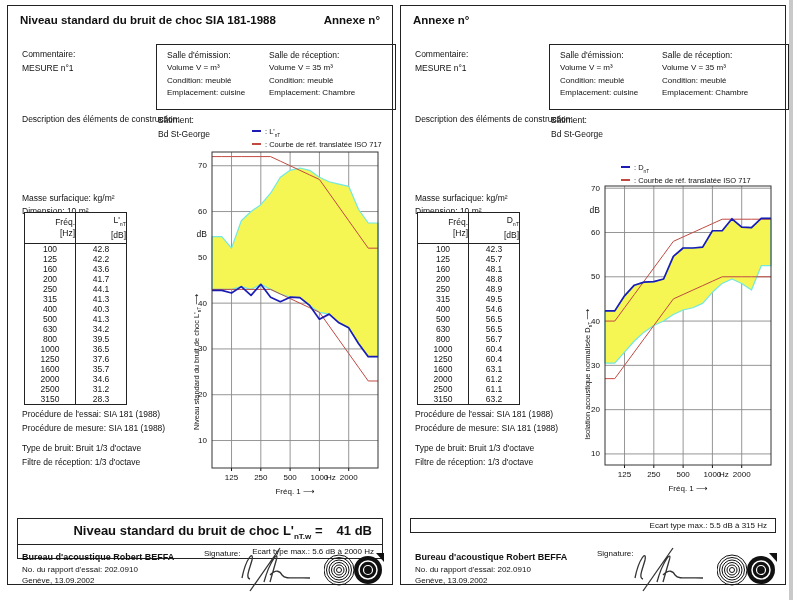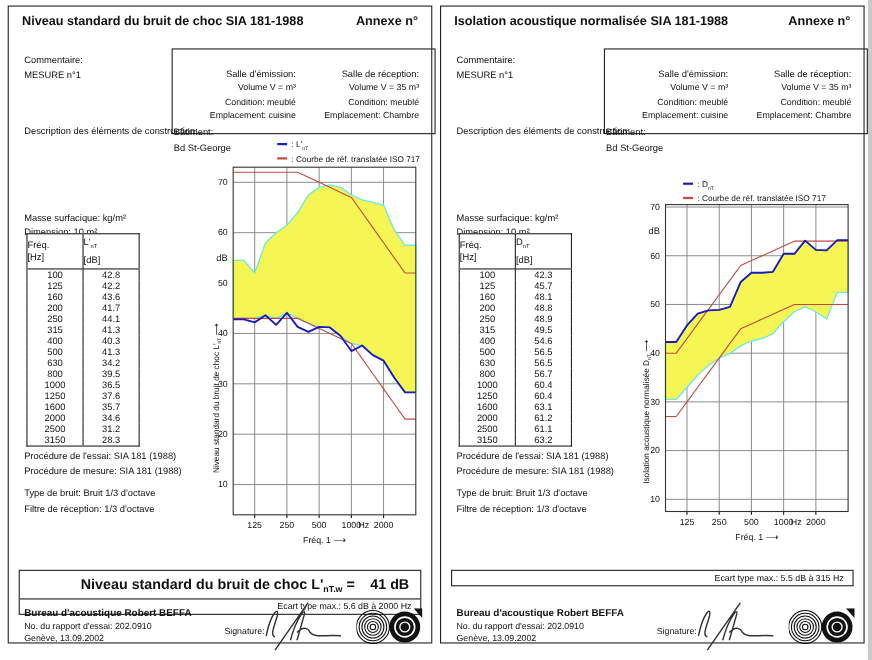--- a/index.html
+++ b/index.html
@@ -3,47 +3,47 @@
 <meta charset="utf-8">
 <style>
   html,body{margin:0;padding:0;background:#fff;}
   #canvas{position:relative;width:793px;height:600px;background:#fff;font-family:"Liberation Sans",sans-serif;color:#111;overflow:hidden;}
   #edge-strip{position:absolute;right:0;top:0;width:4px;height:100%;background:#c9c9c9;}
   .panel{position:absolute;top:5px;width:384px;height:578px;border:1px solid #222;background:#fff;}
   #p0{left:7px;} #p1{left:400px;}
   .ptitle{position:absolute;top:8px;left:12px;right:12px;display:flex;justify-content:space-between;font-weight:bold;font-size:11.5px;}
   .u{}
   .comment{position:absolute;top:42px;left:14px;font-size:8.5px;line-height:1.6;}
-  .sallebox{position:absolute;top:38px;left:148px;width:228px;height:60px;border:1px solid #222;display:flex;font-size:8px;padding:16px 0 0 10px;text-align:right;}
+  .sallebox{position:absolute;top:38px;left:148px;width:228px;height:60px;border:1px solid #222;display:flex;font-size:8px;padding:4px 0 0 10px;}
   .salle{line-height:1.55;} .salle.c1{width:102px;} .salle.c2{width:112px;}
   .salle .u{font-size:8.5px;}
   .desc{position:absolute;top:108px;left:14px;font-size:8.5px;}
   .bat{position:absolute;top:108px;left:150px;font-size:8.5px;line-height:1.6;}
   .legend{position:absolute;font-size:7.5px;line-height:1.7;white-space:nowrap;}
   #p0 .legend{top:120px;left:244px;} #p1 .legend{top:156px;left:220px;}
   .dash{display:inline-block;width:9px;height:2px;vertical-align:2px;margin-right:4px;}
   .masse{position:absolute;top:186px;left:14px;font-size:8.5px;line-height:1.55;}
   .dtable{position:absolute;left:16px;top:206px;border-collapse:collapse;border:1px solid #222;background:#fff;}
-  .dtable th{font-weight:normal;font-size:8.5px;width:50px;text-align:left;padding:2px 0;line-height:11px;border-bottom:1px solid #222;}
+  .dtable th{font-weight:normal;font-size:8.5px;width:50px;text-align:right;padding:2px 0;line-height:11px;border-bottom:1px solid #222;}
   .dtable td{font-size:8.5px;width:50px;text-align:center;padding:0;line-height:10px;}
   .dtable th:first-child,.dtable td:first-child{border-right:1px solid #222;}
   .procs{position:absolute;top:402px;left:14px;font-size:8.5px;line-height:1.6;}
   .types{position:absolute;top:436px;left:14px;font-size:8.5px;line-height:1.6;}
   .chartbox{position:absolute;left:170px;} #p0 .chartbox{top:136px;} #p1 .chartbox{top:170px;}
   .ytitle{position:absolute;writing-mode:vertical-rl;transform:rotate(180deg);font-size:7.5px;white-space:nowrap;color:#111;}
   #p0 .ytitle{left:184px;top:288px;} #p1 .ytitle{left:182px;top:303px;}
   .resultbox{position:absolute;left:9px;right:9px;top:512px;border:1px solid #222;background:#fff;}
   .res1{font-weight:bold;font-size:13px;text-align:right;padding:4px 10px 3px 0;border-bottom:1px solid #222;}
   .res1 .resval{margin-left:14px;}
   .res2{font-size:8px;text-align:right;padding:2px 8px 2px 0;}
   sub{font-size:0.62em;}
   .bureau{position:absolute;top:546px;left:14px;font-size:9px;font-weight:bold;}
   .rapport{position:absolute;top:559px;left:14px;font-size:8px;}
   .lieu{position:absolute;top:570px;left:14px;font-size:8px;}
-  .siglabel{position:absolute;top:543px;left:196px;font-size:8px;margin-top:20px;}
+  .siglabel{position:absolute;top:543px;left:196px;font-size:8px;}
   .sig{position:absolute;top:540px;left:226px;}
   .logo{position:absolute;top:547px;left:316px;}
 </style>
 </head>
 <body>
 
 <div id="canvas">
   <div id="edge-strip"></div>
 
   <div class="panel" id="p0">
@@ -232,21 +232,20 @@
       </g>
       <circle cx="44" cy="17" r="14" fill="#111"></circle>
       <circle cx="44" cy="17" r="9" fill="none" stroke="#fff" stroke-width="1.5"></circle>
       <circle cx="44" cy="17" r="4.5" fill="none" stroke="#fff" stroke-width="1.2"></circle>
       <polygon points="52,0 60,0 60,9" fill="#111"></polygon>
     </svg>
   </div>
 
   <div class="panel" id="p1">
     <div class="ptitle">
-      <span>Isolation acoustique normalisée SIA 181-1988</span>
       <span>Annexe n°</span>
     </div>
     <div class="comment">
       <div class="u">Commentaire:</div>
       <div>MESURE n°1</div>
     </div>
     <div class="sallebox">
       <div class="salle c1">
         <div class="u">Salle d'émission:</div>
         <div>Volume V =  m³</div>

